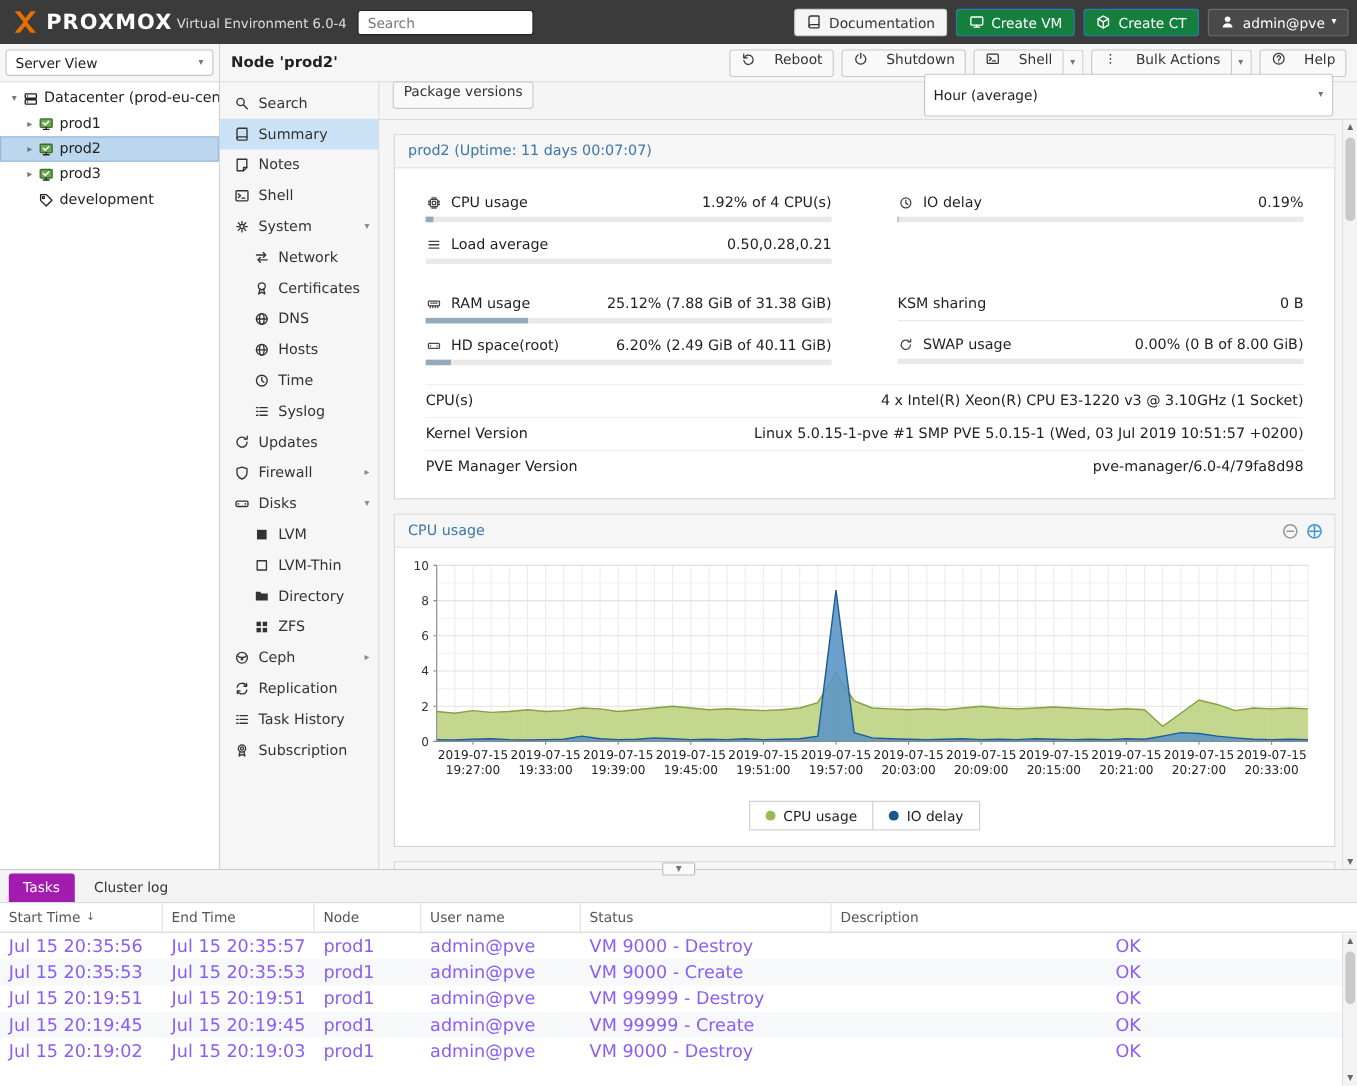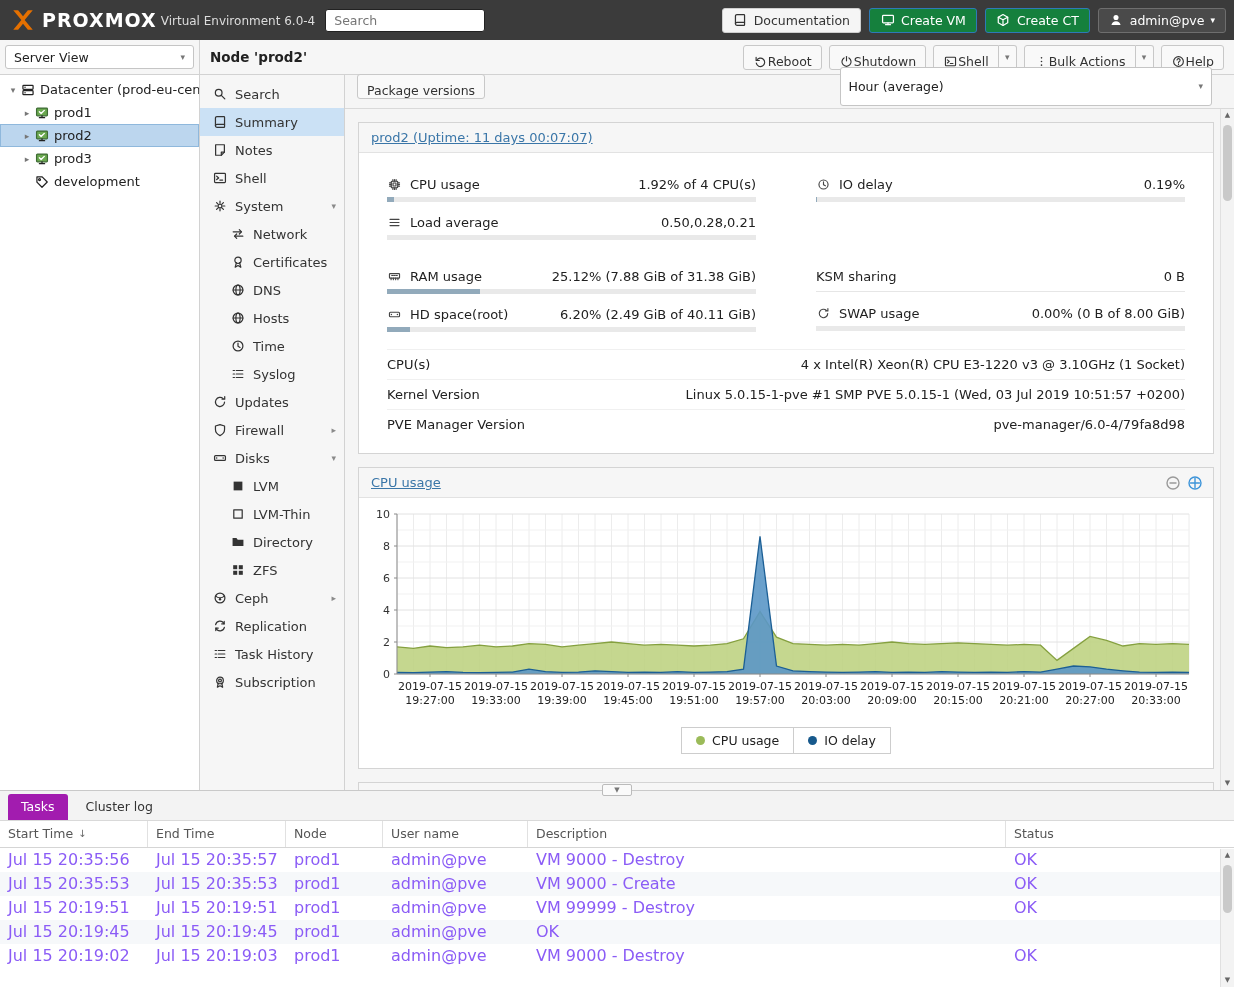--- a/index.html
+++ b/index.html
@@ -23,21 +23,21 @@
 
   
   .row2 { height:35px; display:flex; flex:0 0 auto; background:#f6f6f6; border-bottom:1px solid #d2d2d2; }
   .viewwrap { width:200px; border-right:1px solid #d2d2d2; display:flex; align-items:center; padding:0 5px; }
   .combo { flex:1; height:24px; background:#fff; border:1px solid #c5c5c5; border-radius:3px; display:flex;
     align-items:center; justify-content:space-between; padding:0 8px; font-size:12.5px; cursor:pointer;gap:48px; }
   .combo .caret { color:#777; }
   .nodebar { flex:1; display:flex; align-items:center; padding:0 10px; }
   .node-title { font-weight:bold; font-size:13.5px; }
   .tbspacer { flex:1; }
-  .tbtn { height:25px; display:inline-flex; align-items:flex-end; gap:0; padding:0 9px; border-radius:3px;
+  .tbtn { height:25px; display:inline-flex; align-items:flex-start; gap:16px; padding:0 9px; border-radius:3px;
     border:1px solid #c8c8c8; background:#f9f9f9; color:#333; font-size:12.5px; margin-left:7px; cursor:pointer; }
   .split { display:inline-flex; margin-left:7px; }
   .split .tbtn { margin-left:0; border-radius:3px 0 0 3px; }
   .split .seg { width:18px; height:25px; border:1px solid #c8c8c8; border-left:none; border-radius:0 3px 3px 0;
     background:#f9f9f9; display:inline-flex; align-items:center; justify-content:center; color:#777; cursor:pointer; }
 
   
   .main { flex:1; display:flex; min-height:0; }
   .tree-panel { width:200px; flex:0 0 auto; background:#fff; border-right:1px solid #d2d2d2; padding-top:3px; overflow:hidden; }
   .tree-item { height:23px; display:flex; align-items:center; padding-left:6px; cursor:pointer; color:#222; }
@@ -58,21 +58,21 @@
   .icon.sm svg { width:13px; height:13px; }
 
   
   .content { flex:1; min-width:0; background:#f5f5f5; display:flex; flex-direction:column; position:relative; }
   .ctoolbar { height:34px; flex:0 0 auto; display:flex; align-items:center; padding:0 22px 11px 12px; border-bottom:1px solid #d9d9d9; }
   .ctb-spacer { flex:1; }
   .period { width:160px; height:39px; }
   .cscroll { flex:1; overflow:hidden; position:relative; padding:0 20px 0 13px; }
   .panel { background:#fff; border:1px solid #d4d4d4; margin-top:13px; }
   .phead { height:30px; background:#f6f6f6; border-bottom:1px solid #e2e2e2; display:flex; align-items:center; padding:0 10px 0 12px; }
-  .ptitle { color:#3a76a8; font-size:13px;text-decoration:underline; }
+  .ptitle { color:#3a76a8; font-size:13px; }
   .ptools { margin-left:auto; display:flex; gap:6px; }
   .ptool { width:16px; height:16px; cursor:pointer; }
   .ptool svg { width:16px; height:16px; }
   .ptool.gray { color:#9a9a9a; }
   .ptool.blue { color:#3d94d9; }
 
   .stats { display:grid; grid-template-columns:1fr 1fr; column-gap:60px; padding:20px 28px 4px; }
   .stat-row { display:flex; justify-content:space-between; align-items:center; height:22px; }
   .stat-label { display:flex; align-items:center; gap:8px; color:#1f1f1f; }
   .stat-label .icon { color:#444; }
@@ -855,25 +855,25 @@
         </div>
         <div class="hc col1">
           <span>End Time</span>
         </div>
         <div class="hc col2">
           <span>Node</span>
         </div>
         <div class="hc col3">
           <span>User name</span>
         </div>
+        <div class="hc col5">
+          <span>Status</span>
+        </div>
         <div class="hc col4">
           <span>Description</span>
-        </div>
-        <div class="hc col5">
-          <span>Status</span>
         </div>
       </div>
     <div class="trows">
         <div class="trow">
           <div class="tc col0">Jul 15 20:35:56</div>
           <div class="tc col1">Jul 15 20:35:57</div>
           <div class="tc col2">prod1</div>
           <div class="tc col3">admin@pve</div>
           <div class="tc col4">VM 9000 - Destroy</div>
           <div class="tc col5">OK</div>
@@ -892,20 +892,21 @@
           <div class="tc col2">prod1</div>
           <div class="tc col3">admin@pve</div>
           <div class="tc col4">VM 99999 - Destroy</div>
           <div class="tc col5">OK</div>
         </div>
         <div class="trow">
           <div class="tc col0">Jul 15 20:19:45</div>
           <div class="tc col1">Jul 15 20:19:45</div>
           <div class="tc col2">prod1</div>
           <div class="tc col3">admin@pve</div>
+          <div class="tc col4">VM 99999 - Create</div>
           <div class="tc col5">OK</div>
         </div>
         <div class="trow">
           <div class="tc col0">Jul 15 20:19:02</div>
           <div class="tc col1">Jul 15 20:19:03</div>
           <div class="tc col2">prod1</div>
           <div class="tc col3">admin@pve</div>
           <div class="tc col4">VM 9000 - Destroy</div>
           <div class="tc col5">OK</div>
         </div>

